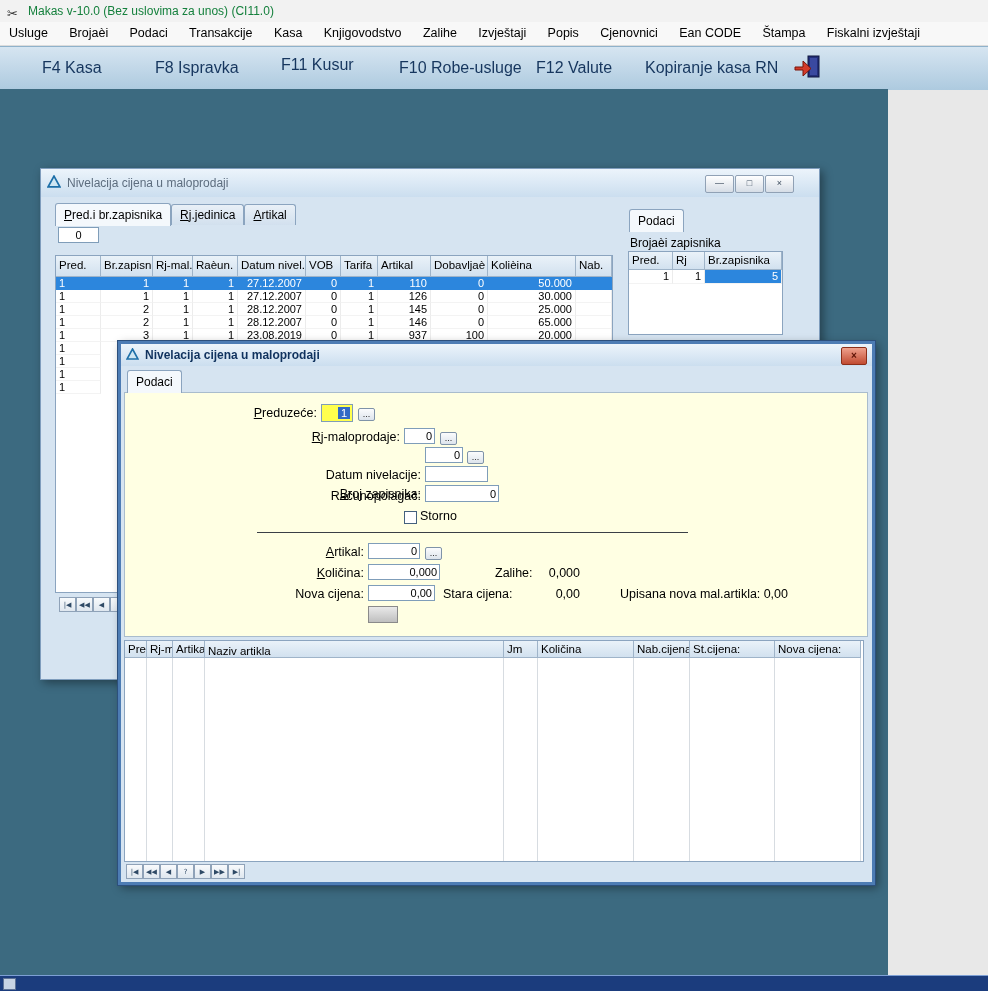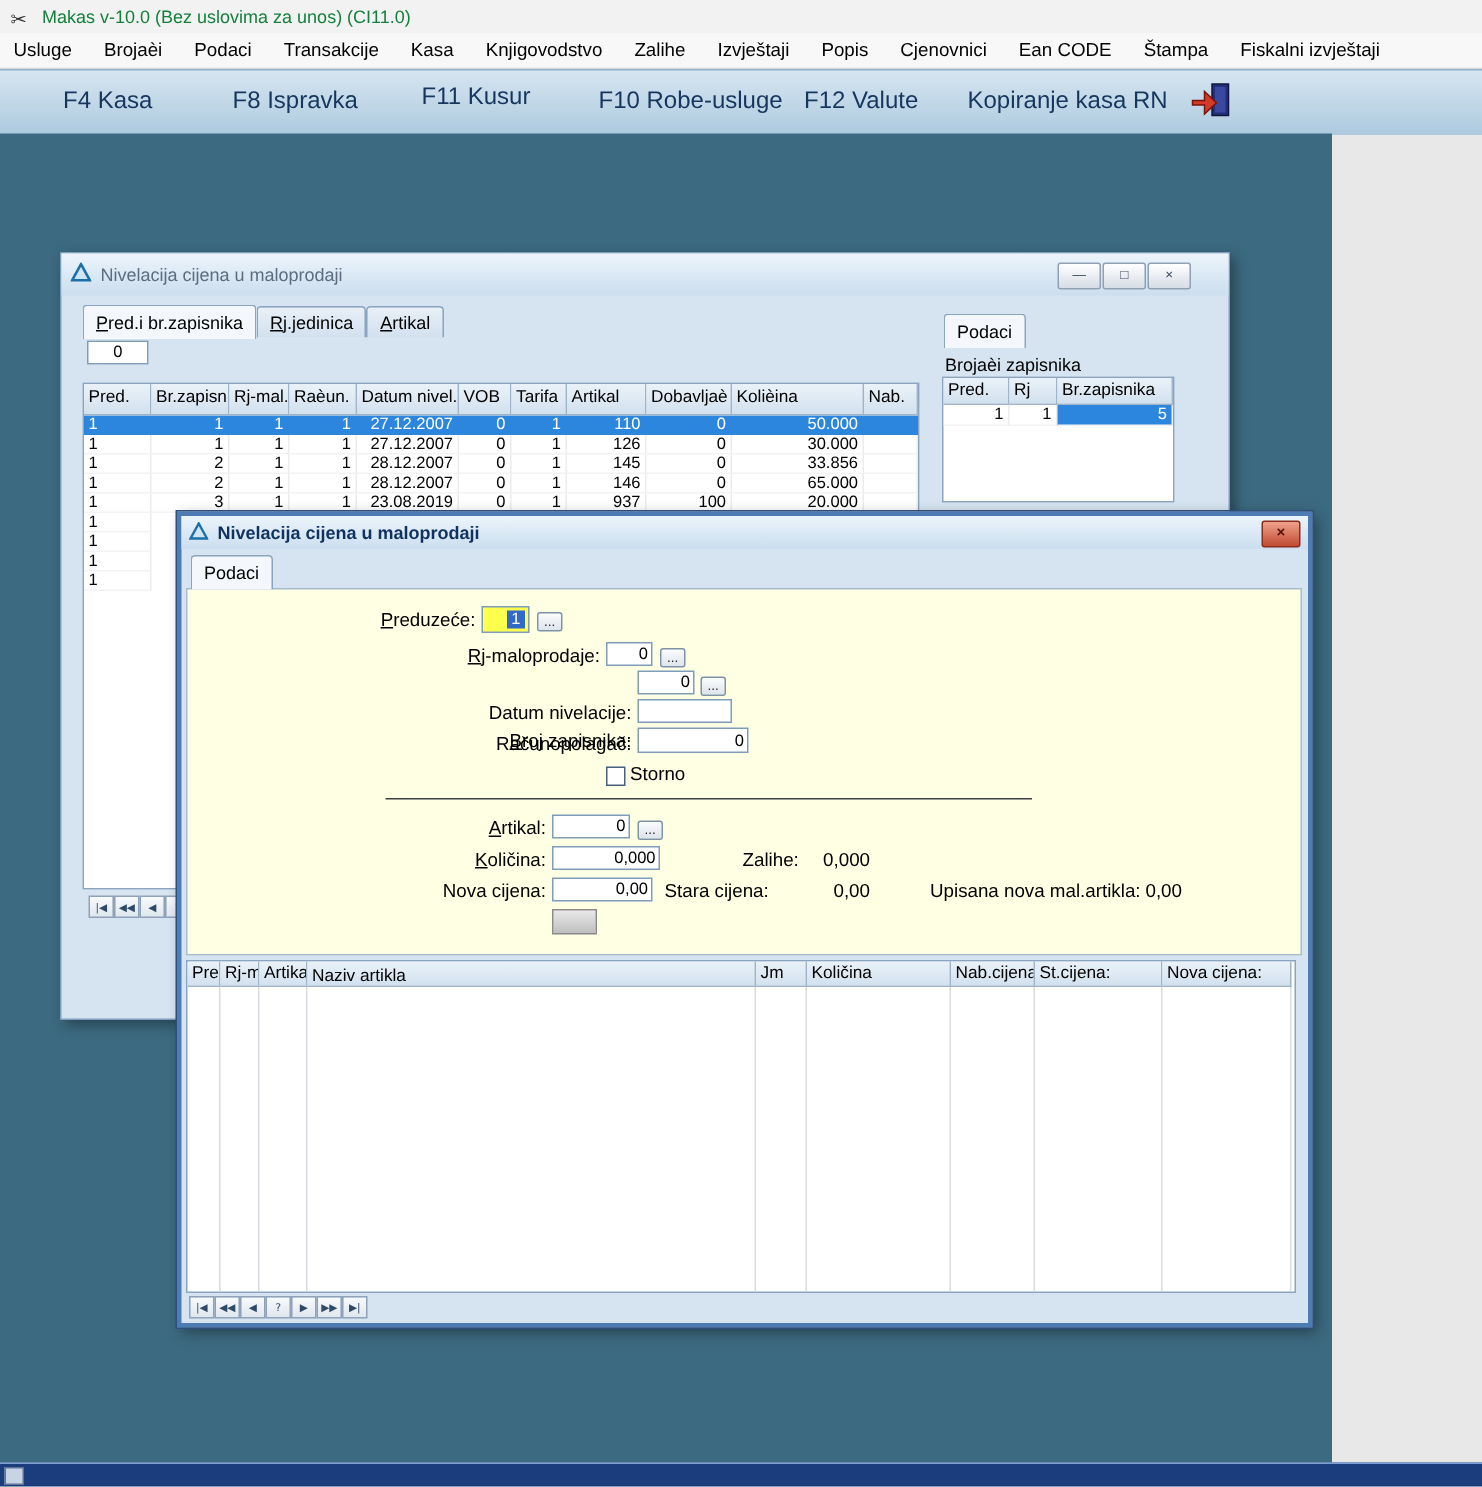--- a/index.html
+++ b/index.html
@@ -175,21 +175,21 @@
         <div class="brow">
           <div class="bcell c0">1</div>
           <div class="bcell c1">2</div>
           <div class="bcell c2">1</div>
           <div class="bcell c3">1</div>
           <div class="bcell c4">28.12.2007</div>
           <div class="bcell c5">0</div>
           <div class="bcell c6">1</div>
           <div class="bcell c7">145</div>
           <div class="bcell c8">0</div>
-          <div class="bcell c9">33.856</div>
+          <div class="bcell c9">25.000</div>
           <div class="bcell c10"></div>
         </div>
         <div class="brow">
           <div class="bcell c0">1</div>
           <div class="bcell c1">2</div>
           <div class="bcell c2">1</div>
           <div class="bcell c3">1</div>
           <div class="bcell c4">28.12.2007</div>
           <div class="bcell c5">0</div>
           <div class="bcell c6">1</div>

